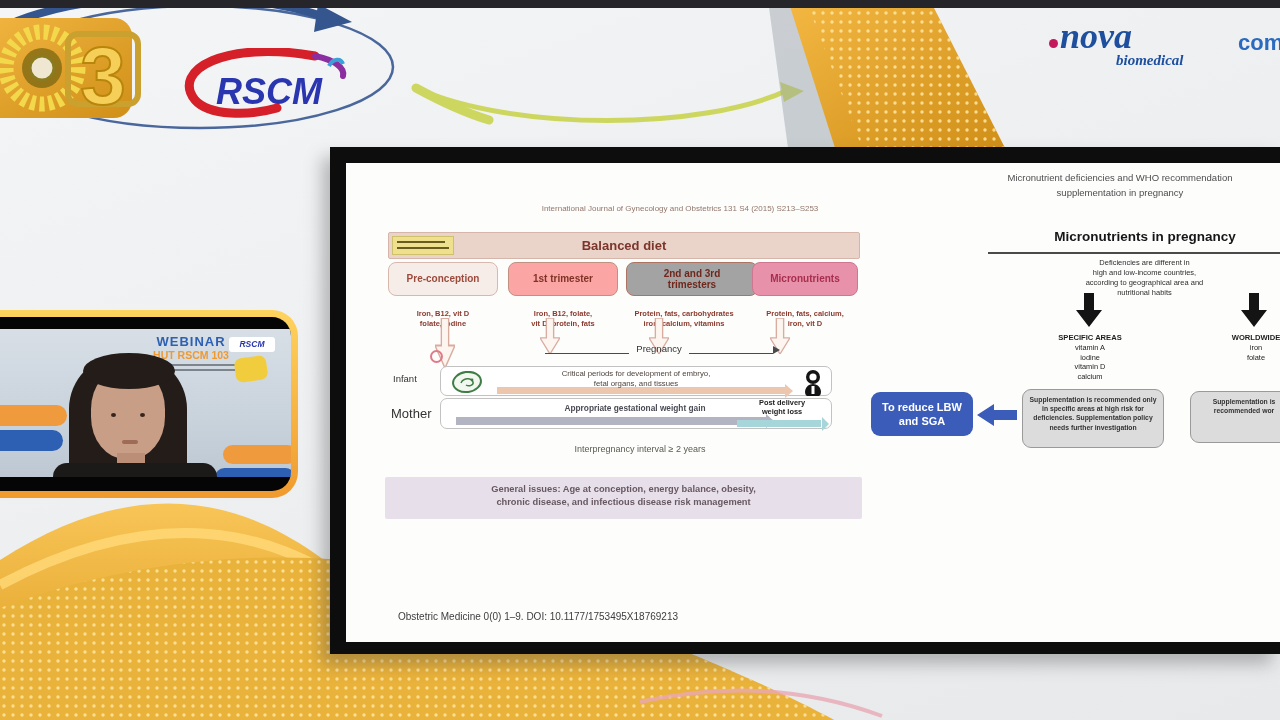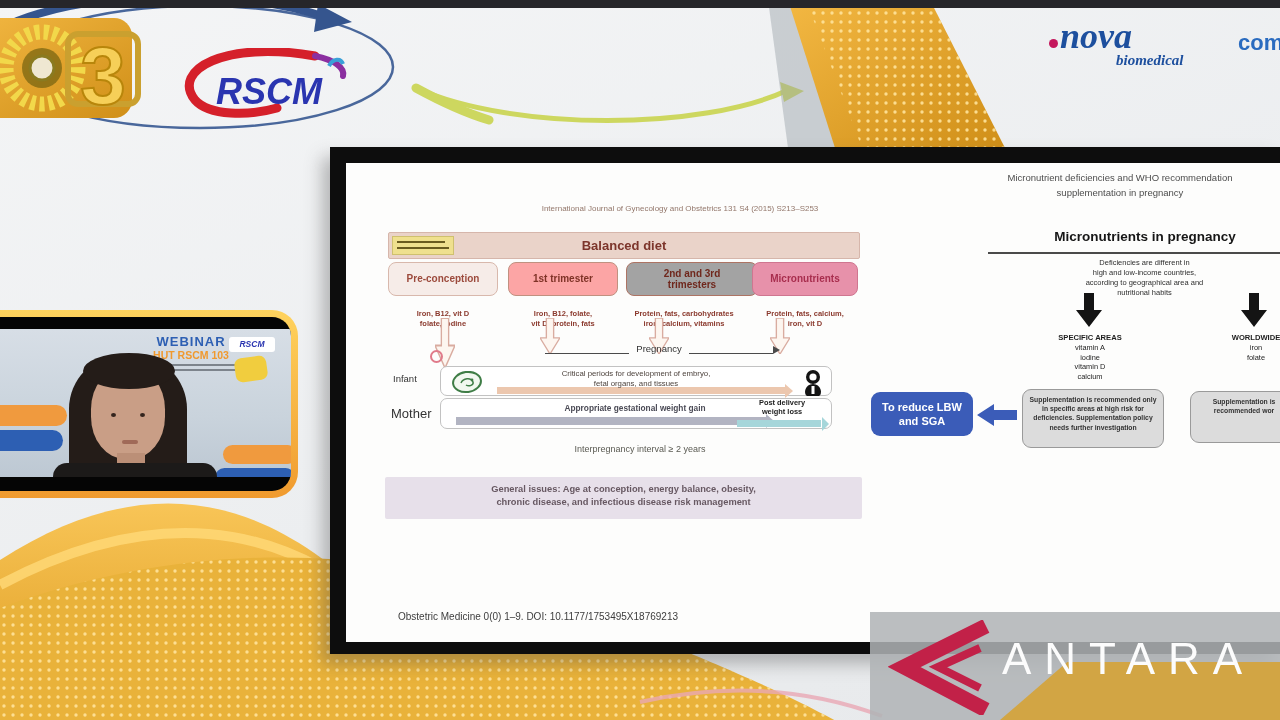--- a/index.html
+++ b/index.html
@@ -334,22 +334,14 @@
 
   <div id="gbox1" class="abs gbox">Supplementation is recommended only in specific areas at high risk for deficiencies. Supplementation policy needs further investigation</div>
   <div id="gbox2" class="abs gbox pre">Supplementation is
 recommended wor</div>
   <div id="bluebox" class="abs">To reduce LBW and SGA</div>
   <svg id="bluearrow" class="abs" width="40" height="22">
     <polygon points="0,11 17,0 17,6 40,6 40,16 17,16 17,22" fill="#3b5cb8"></polygon>
     </svg>
 
   
-  <div id="wm" class="abs">
-    <div id="wm-gold"></div>
-    <svg id="wm-bird" width="105" height="95">
-      <path d="M98,6 L16,47 L98,90" fill="none" stroke="#c22148" stroke-width="15" stroke-linejoin="miter"></path>
-      <path d="M92,28 L50,47 L92,68" fill="none" stroke="#c22148" stroke-width="8"></path>
-    </svg>
-    <div id="wm-text">ANTARA</div>
-  </div>
 
 </div>
 
 </body></html>

